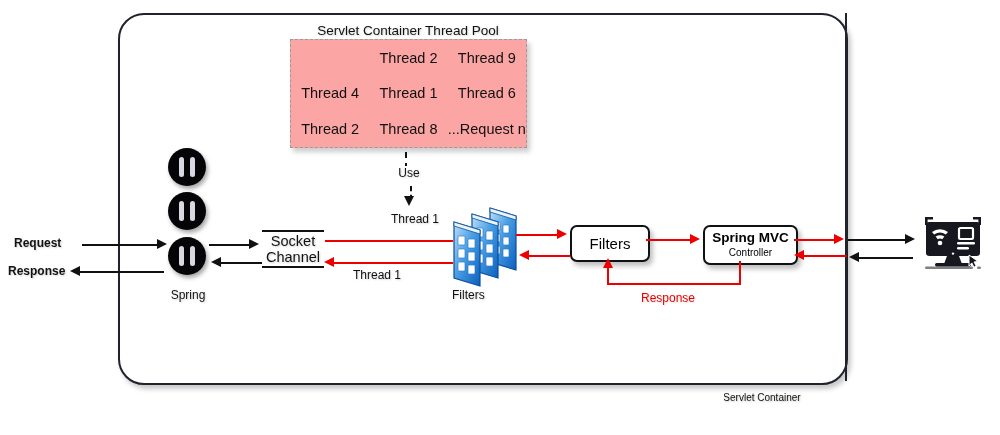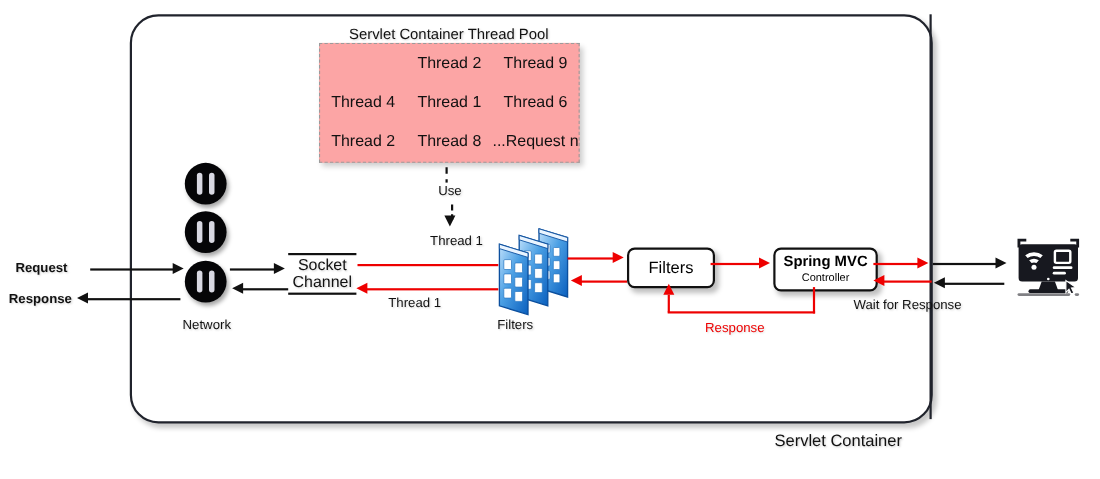--- a/index.html
+++ b/index.html
@@ -10,21 +10,21 @@
   .abs{position:absolute;}
 
   
   #servlet-container{
     left:118px;top:13px;width:726px;height:368px;
     border:2.2px solid #20232c;border-radius:26px;background:#fff;
     box-shadow:3px 4px 5px rgba(0,0,0,.22);
   }
   #servlet-container-label{
     left:672px;top:392px;width:180px;text-align:center;
-    font-size:15px;color:#111;text-shadow:1px 1px 2px rgba(0,0,0,.22);
+    font-size:10px;color:#111;text-shadow:1px 1px 2px rgba(0,0,0,.22);
   }
 
   
   #thread-pool-title{
     left:290px;top:23px;width:236px;text-align:center;font-size:13.5px;color:#111;
     text-shadow:1px 1px 2px rgba(0,0,0,.18);
   }
   #thread-pool-box{
     left:290px;top:39px;width:235px;height:107px;
     background:#fca5a5;border:1.6px dashed #9b9b9b;
@@ -147,21 +147,21 @@
     <span class="bar b2"></span>
   </div>
   <div class="abs socket" style="left:168px;top:192px;">
     <span class="bar b1"></span>
     <span class="bar b2"></span>
   </div>
   <div class="abs socket" style="left:168px;top:237px;">
     <span class="bar b1"></span>
     <span class="bar b2"></span>
   </div>
-  <div class="abs lbl" id="sockets-label">Network</div>
+  <div class="abs lbl" id="sockets-label">Spring</div>
 
   <div class="abs ln hline" style="left:209px;top:244px;width:43px;"></div>
   <div class="abs ahead right" style="left:249px;top:239px;"></div>
   <div class="abs ln hline" style="left:220px;top:262px;width:42px;"></div>
   <div class="abs ahead left" style="left:211px;top:257px;"></div>
 
   <div class="abs" id="socket-channel">
     <div>Socket</div>
     <div>Channel</div>
   </div>
@@ -239,21 +239,20 @@
   <div class="abs ln vline red" style="left:739px;top:261px;height:24px;"></div>
   <div class="abs ln hline red" style="left:607px;top:283px;width:134px;"></div>
   <div class="abs ln vline red" style="left:607px;top:268px;height:16px;"></div>
   <div class="abs ahead up red" style="left:603px;top:258px;"></div>
   <div class="abs lbl lbl-red" style="left:608px;top:291px;width:120px;text-align:center;">Response</div>
 
   <div class="abs ln hline red" style="left:794px;top:239px;width:44px;"></div>
   <div class="abs ahead right red" style="left:834px;top:234px;"></div>
   <div class="abs ln hline red" style="left:803px;top:255px;width:44px;"></div>
   <div class="abs ahead left red" style="left:794px;top:250px;"></div>
-  <div class="abs lbl" style="left:760px;top:270px;width:130px;text-align:center;">Wait for Response</div>
 
   <div class="abs lbl" id="network-io-label">
   </div>
   <div class="abs ln hline" style="left:848px;top:239px;width:60px;"></div>
   <div class="abs ahead right" style="left:905px;top:234px;"></div>
   <div class="abs ln hline" style="left:858px;top:257px;width:55px;"></div>
   <div class="abs ahead left" style="left:849px;top:252px;"></div>
 
   <div class="abs" id="monitor-icon">
     <svg width="72" height="62" viewBox="0 0 72 62">

